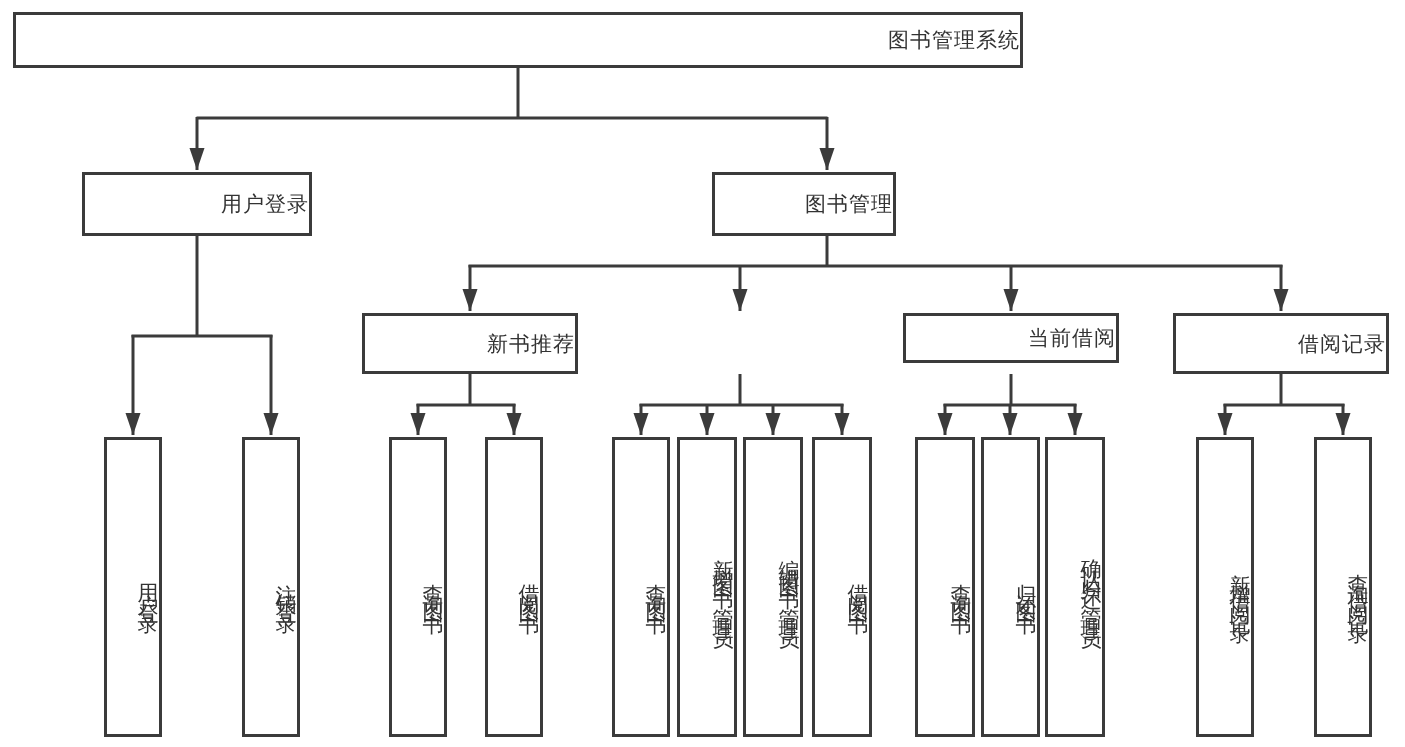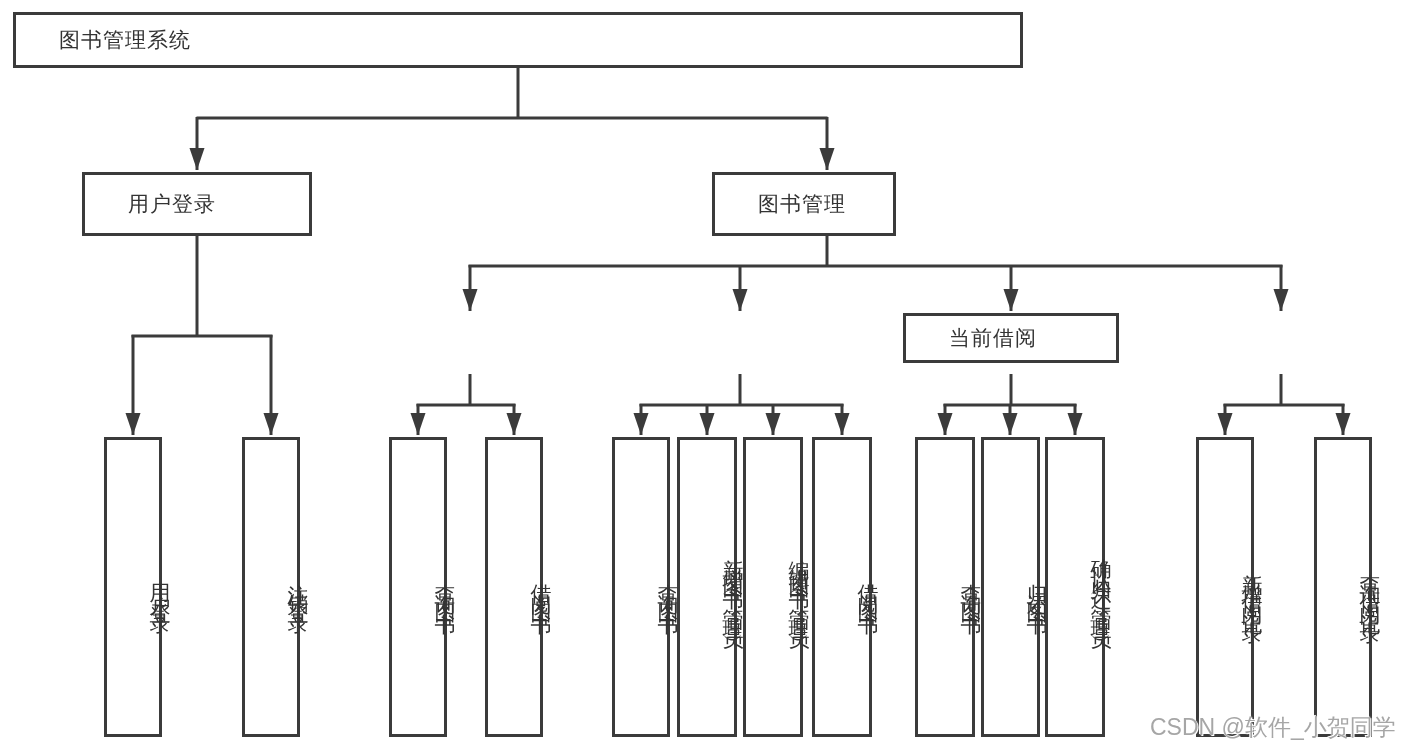--- a/index.html
+++ b/index.html
@@ -12,21 +12,21 @@
   .canvas{
     position:relative;width:1405px;height:747px;background:var(--bg-color);
     font-family:"Liberation Sans",sans-serif;overflow:hidden;
   }
   svg.edges{position:absolute;left:0;top:0;z-index:1;}
   .edge{stroke:var(--line-color);stroke-width:3;fill:none;}
   #arw path{fill:var(--line-color);}
   .box{
     position:absolute;box-sizing:border-box;z-index:2;
     border:3px solid var(--line-color);background:var(--bg-color);
-    display:flex;align-items:center;justify-content:flex-start;
+    display:flex;align-items:center;justify-content:flex-end;
     color:var(--text-color);
     padding-left:43px;
   }
   .hbox{font-size:21px;letter-spacing:1px;}
   .leaf{top:437px;height:300px;}
   .vtext{
     writing-mode:vertical-lr;text-orientation:mixed;
     font-size:21px;letter-spacing:10px;line-height:1;
     display:block;
   }
@@ -128,22 +128,28 @@
     <span>图书管理系统</span>
   </div>
 
   <div class="box hbox" id="n-ul">
     <span>用户登录</span>
   </div>
   <div class="box hbox" id="n-bm">
     <span>图书管理</span>
   </div>
 
+  <div class="box hbox" id="n-g2">
+    <span>新书推荐</span>
+  </div>
   <div class="box hbox" id="n-g4">
     <span>当前借阅</span>
+  </div>
+  <div class="box hbox" id="n-g5">
+    <span>借阅记录</span>
   </div>
 
   <div class="box leaf" id="l-ul-1">
     <span class="vtext">用户登录</span>
   </div>
   <div class="box leaf" id="l-ul-2">
     <span class="vtext">注销登录</span>
   </div>
 
   <div class="box leaf" id="l-g2-1">
@@ -176,15 +182,14 @@
     <span class="vtext">确认归还（管理员）</span>
   </div>
 
   <div class="box leaf" id="l-g5-1">
     <span class="vtext">新增借阅记录</span>
   </div>
   <div class="box leaf" id="l-g5-2">
     <span class="vtext">查询借阅记录</span>
   </div>
 
-  <div class="watermark">CSDN @软件_小贺同学</div>
 
 </div>
 
 </body></html>

